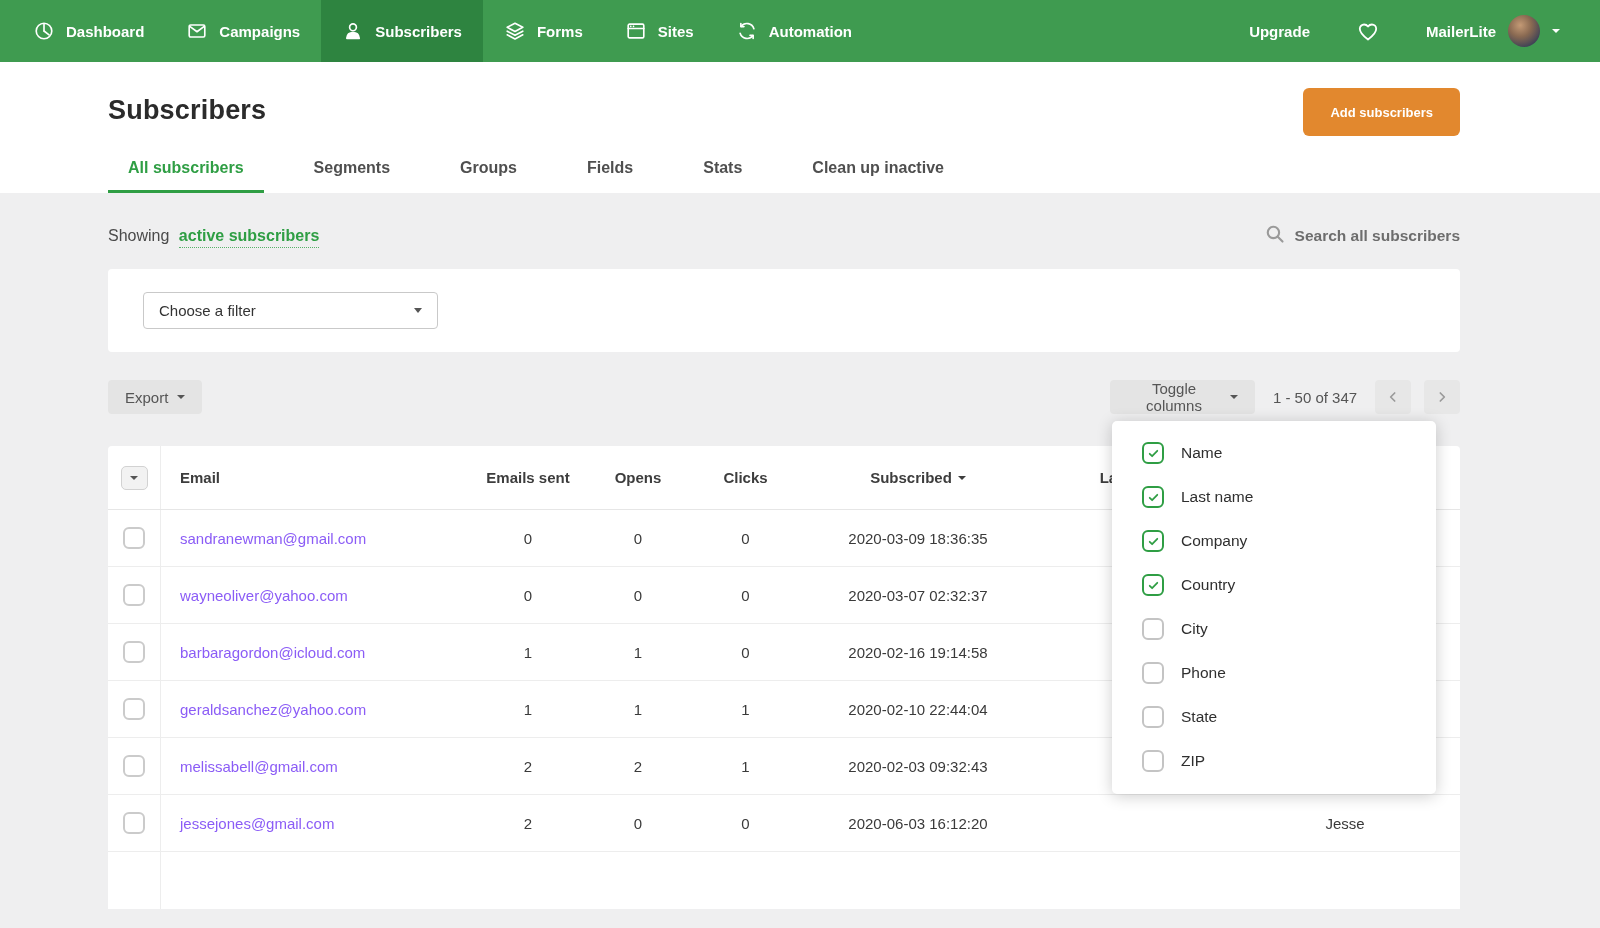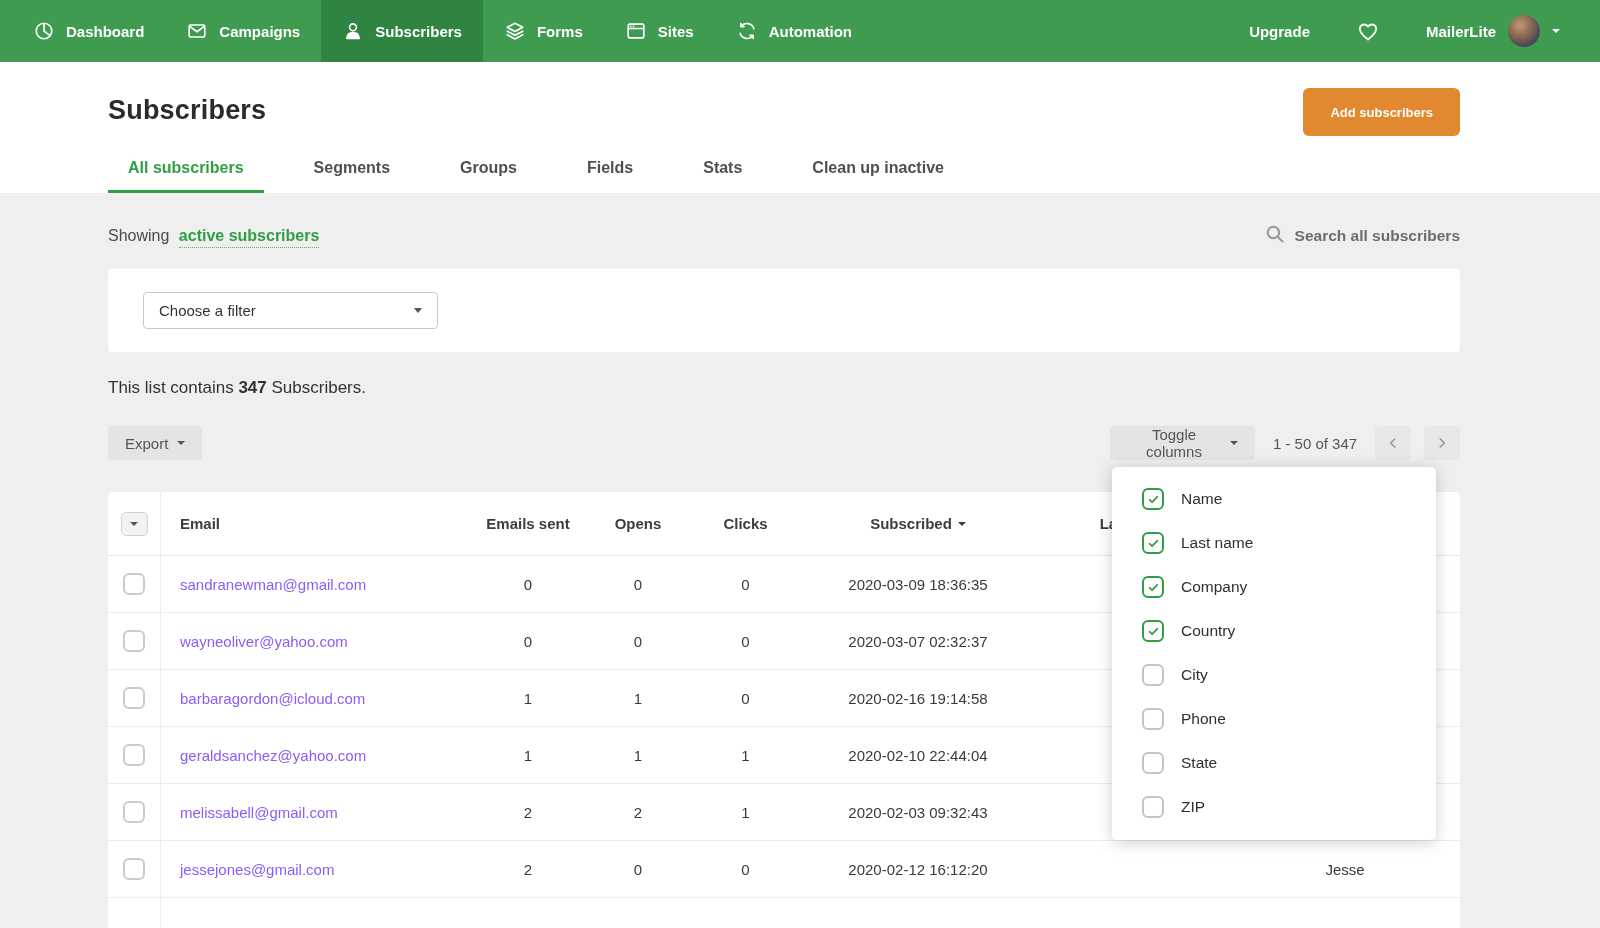--- a/index.html
+++ b/index.html
@@ -193,25 +193,20 @@
       </div>
     </div>
 
     <div class="filter-card">
       <div class="select">
         <span>Choose a filter</span>
         <span class="caret"></span>
       </div>
     </div>
 
-    <p class="summary">
-      <span>This list contains</span>
-      <b>347</b>
-      <span>Subscribers.</span>
-    </p>
 
     <div class="toolbar">
       <button class="btn-gray">
         <span>Export</span>
           <span class="caret small"></span>
       </button>
       <div class="right-group">
         <button class="btn-gray toggle-btn">
           <span>Toggle columns</span>
             <span class="caret small"></span>
@@ -360,21 +355,21 @@
             <div class="cell col-name"></div>
           </div>
           <div class="trow">
             <div class="cell col-cb">
               <span class="row-cb"></span>
             </div>
             <div class="cell col-email"><a class="email-link">jessejones@gmail.com</a></div>
             <div class="cell col-sent">2</div>
             <div class="cell col-opens">0</div>
             <div class="cell col-clicks">0</div>
-            <div class="cell col-sub">2020-02-12 16:12:20</div>
+            <div class="cell col-sub">2020-06-03 16:12:20</div>
             <div class="cell col-last"></div>
             <div class="cell col-name">Jesse</div>
           </div>
         </div>
       <div class="trow partial">
         <div class="cell col-cb"></div>
       </div>
     </div>
   </main>
 </div>

